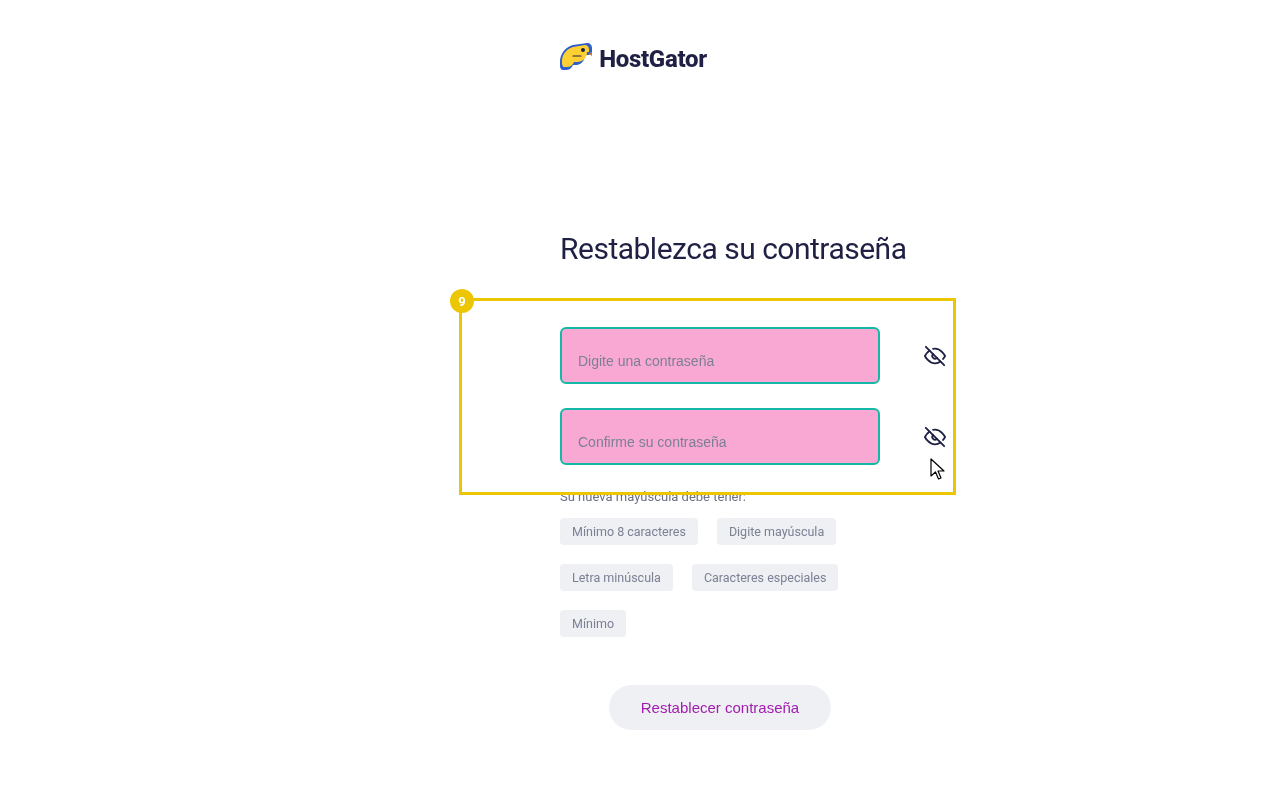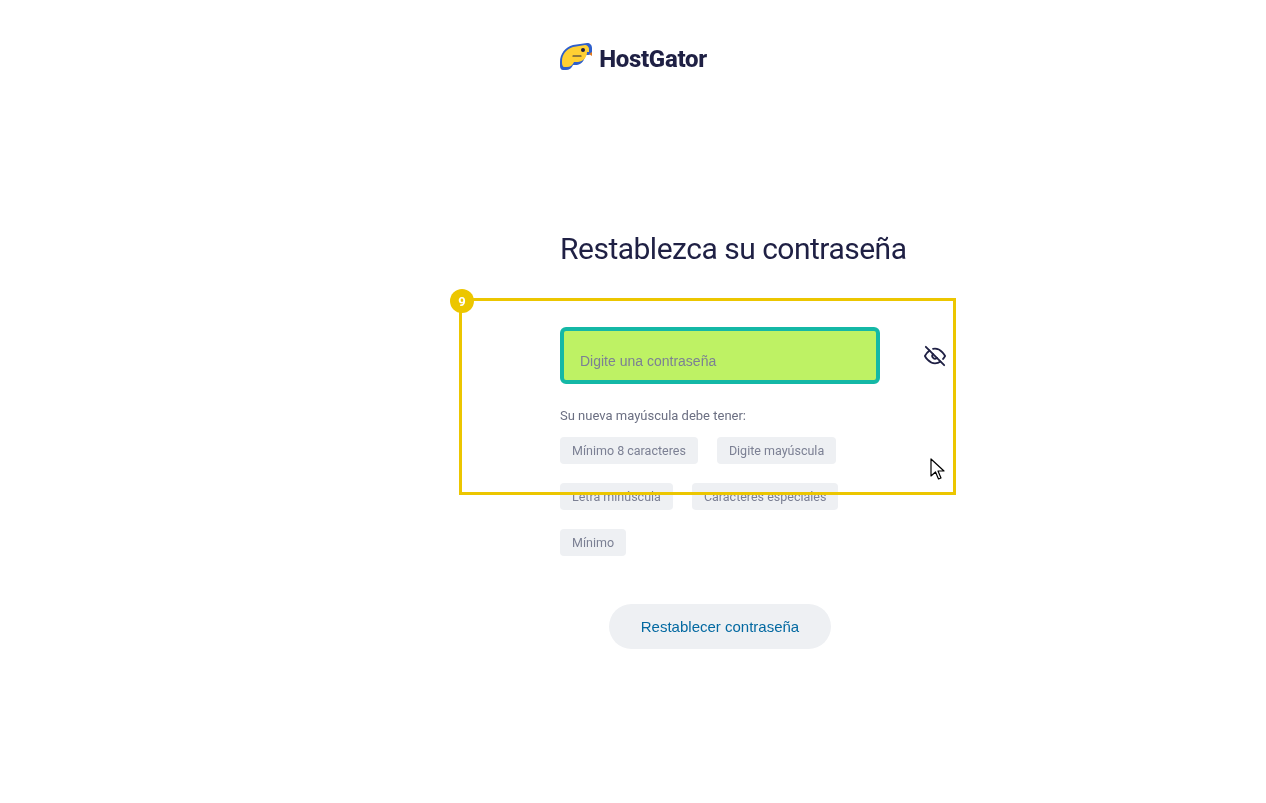--- a/index.html
+++ b/index.html
@@ -89,27 +89,27 @@
     }
 
     .input-wrapper {
       position: relative;
       margin-bottom: 24px;
     }
 
     .text-input {
       width: 320px;
       height: 57px;
-      border: 4px solid #14b8a6;
+      border: 2px solid #14b8a6;
       border-radius: 6px;
       padding: 9px 50px 0 16px;
       font-size: 15px;
       color: #1f2044;
       outline: none;
-      background: #bef264;
+      background: #f9a8d4;
     }
 
     .text-input::placeholder {
       color: #7c8094;
       font-size: 14px;
     }
 
     .eye-icon {
       position: absolute;
       right: 14px;
@@ -145,21 +145,21 @@
 
     .submit-area {
       margin-top: 48px;
       display: flex;
       justify-content: center;
       width: 320px;
     }
 
     .submit-button {
       background: #eef0f3;
-      color: #0369a1;
+      color: #a21caf;
       border: none;
       border-radius: 999px;
       padding: 14px 32px;
       font-size: 15px;
       font-weight: 400;
       cursor: not-allowed;
     }
 
     .cursor-pointer {
       position: absolute;
@@ -197,20 +197,30 @@
       <input type="password" class="text-input" placeholder="Digite una contraseña" style="">
       <span class="eye-icon">
         <svg viewBox="0 0 24 24" width="22" height="22" fill="none" stroke="currentColor" stroke-width="2" stroke-linecap="round" stroke-linejoin="round">
           <path d="M17.94 17.94A10.07 10.07 0 0 1 12 20c-7 0-11-8-11-8a18.45 18.45 0 0 1 5.06-5.94M9.9 4.24A9.12 9.12 0 0 1 12 4c7 0 11 8 11 8a18.5 18.5 0 0 1-2.16 3.19"></path>
           <path d="M14.12 14.12A3 3 0 0 1 9.88 9.88"></path>
           <line x1="2" y1="2" x2="22" y2="22"></line>
         </svg>
       </span>
     </div>
 
+    <div class="input-wrapper">
+      <input type="password" class="text-input" placeholder="Confirme su contraseña" style="">
+      <span class="eye-icon">
+        <svg viewBox="0 0 24 24" width="22" height="22" fill="none" stroke="currentColor" stroke-width="2" stroke-linecap="round" stroke-linejoin="round">
+          <path d="M17.94 17.94A10.07 10.07 0 0 1 12 20c-7 0-11-8-11-8a18.45 18.45 0 0 1 5.06-5.94M9.9 4.24A9.12 9.12 0 0 1 12 4c7 0 11 8 11 8a18.5 18.5 0 0 1-2.16 3.19"></path>
+          <path d="M14.12 14.12A3 3 0 0 1 9.88 9.88"></path>
+          <line x1="2" y1="2" x2="22" y2="22"></line>
+        </svg>
+      </span>
+    </div>
 
     <div class="requirements-label">Su nueva mayúscula debe tener:</div>
 
     <div class="chips-container">
       <span class="chip">Mínimo 8 caracteres</span>
       <span class="chip">Digite mayúscula</span>
       <span class="chip">Letra minúscula</span>
       <span class="chip">Caracteres especiales</span>
       <span class="chip">Mínimo</span>
     </div>

